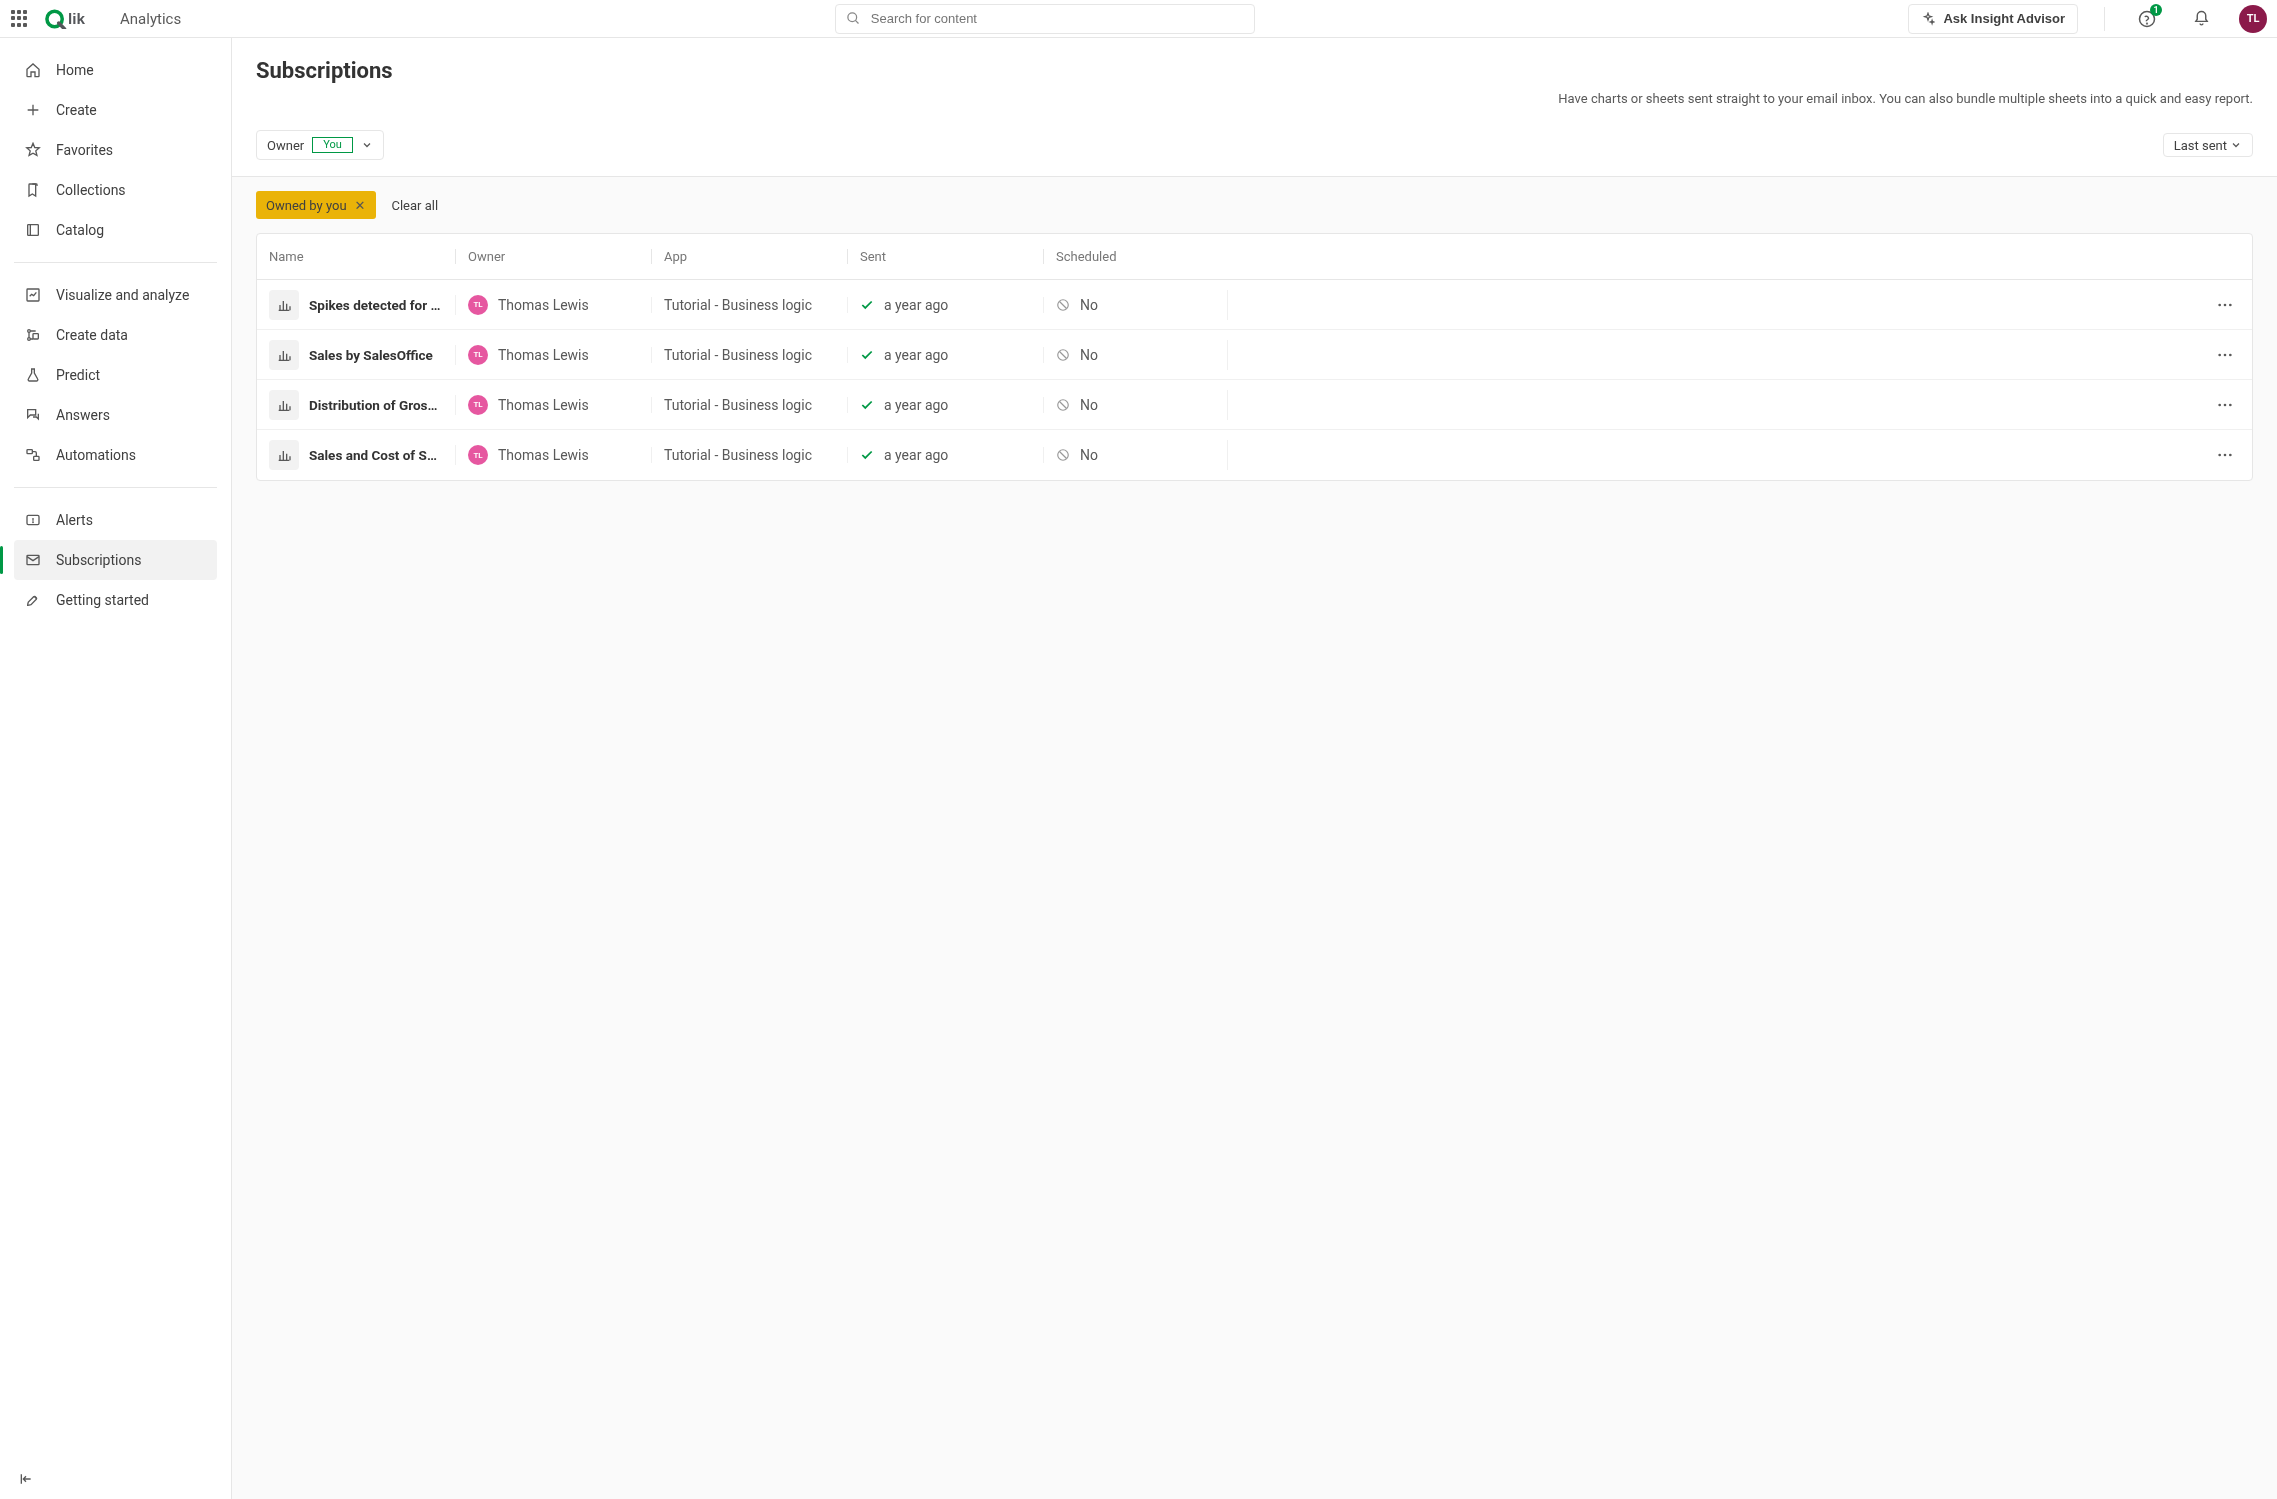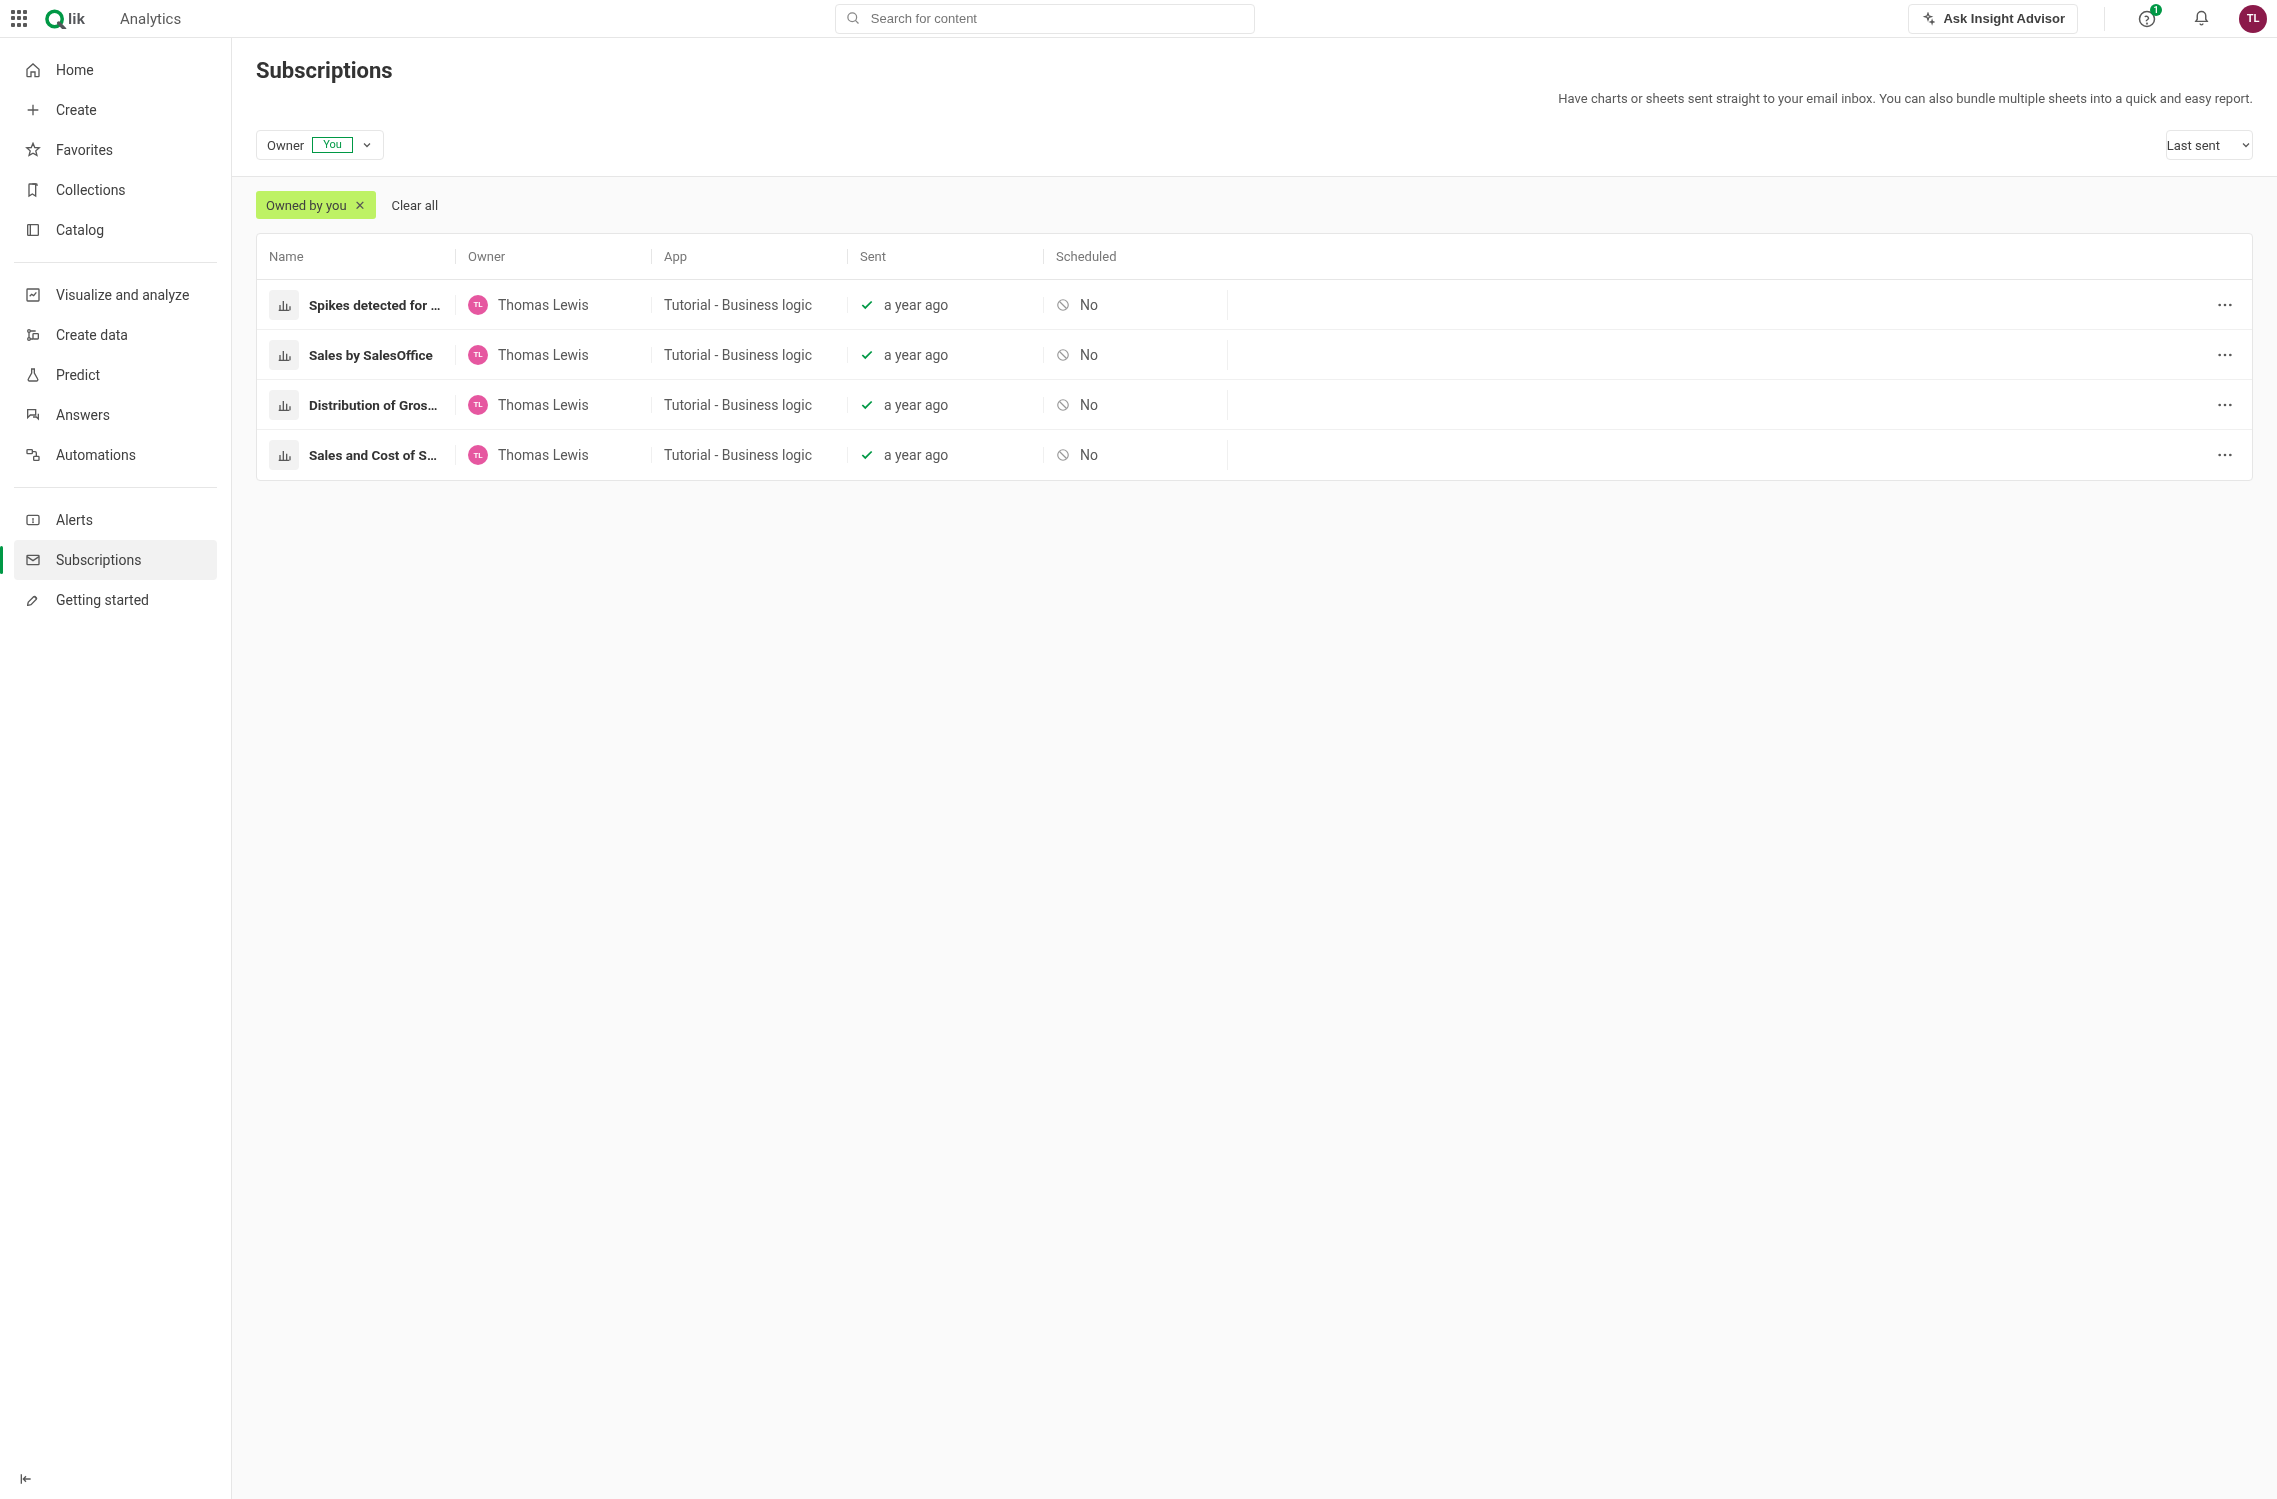--- a/index.html
+++ b/index.html
@@ -47,25 +47,25 @@
   .collapse-btn{height:40px;display:flex;align-items:center;padding:0 18px;cursor:pointer;color:#595959;}
 
   
   .main{flex:1;display:flex;flex-direction:column;min-width:0;background:#fff;}
   .page-head{padding:20px 24px 16px 24px;}
   .page-title{font-size:22px;font-weight:700;color:#333;margin:0 0 8px 0;}
   .page-desc{font-size:13px;color:var(--text-light);margin:0;text-align:right;}
   .toolbar{display:flex;align-items:center;justify-content:space-between;padding:8px 24px 16px 24px;}
   .filter-btn{height:30px;border:1px solid var(--border);border-radius:4px;background:#fff;display:flex;align-items:center;gap:8px;padding:0 10px;cursor:pointer;font-size:13px;}
   .filter-chip{font-size:11px;border:1px solid var(--green);color:var(--green);border-radius:0;padding:0 10px;line-height:14px;}
-  .sort-btn{height:30px;border:1px solid var(--border);border-radius:4px;background:#fff;display:flex;align-items:center;gap:20px;padding:0 0;cursor:pointer;font-size:13px;}
+  .sort-btn{height:24px;border:1px solid var(--border);border-radius:4px;background:#fff;display:flex;align-items:center;gap:3px;padding:0 10px;cursor:pointer;font-size:13px;}
 
   .content-area{flex:1;background:#fafafa;border-top:1px solid var(--border);padding:14px 24px;min-height:0;overflow:auto;}
   .chips-row{display:flex;align-items:center;gap:16px;margin-bottom:14px;}
-  .chip{background:#bef264;border-radius:3px;height:28px;display:flex;align-items:center;gap:8px;padding:0 10px;font-size:13px;cursor:pointer;color:#404040;}
+  .chip{background:#eab308;border-radius:3px;height:28px;display:flex;align-items:center;gap:8px;padding:0 10px;font-size:13px;cursor:pointer;color:#404040;}
   .chip .x{font-size:13px;color:#555;}
   .clear-all{font-size:13px;cursor:pointer;color:#404040;}
 
   .table{background:#fff;border:1px solid var(--border);border-radius:4px;overflow:hidden;}
   .thead,.trow{display:flex;align-items:center;}
   .thead{height:46px;border-bottom:1px solid var(--border);color:#777;font-size:13px;}
   .trow{height:50px;border-bottom:1px solid #f0f0f0;}
   .trow:last-child{border-bottom:none;}
   .cell{padding:0 12px;display:flex;align-items:center;gap:10px;min-width:0;}
   .c-name{flex:0 0 198px;}

